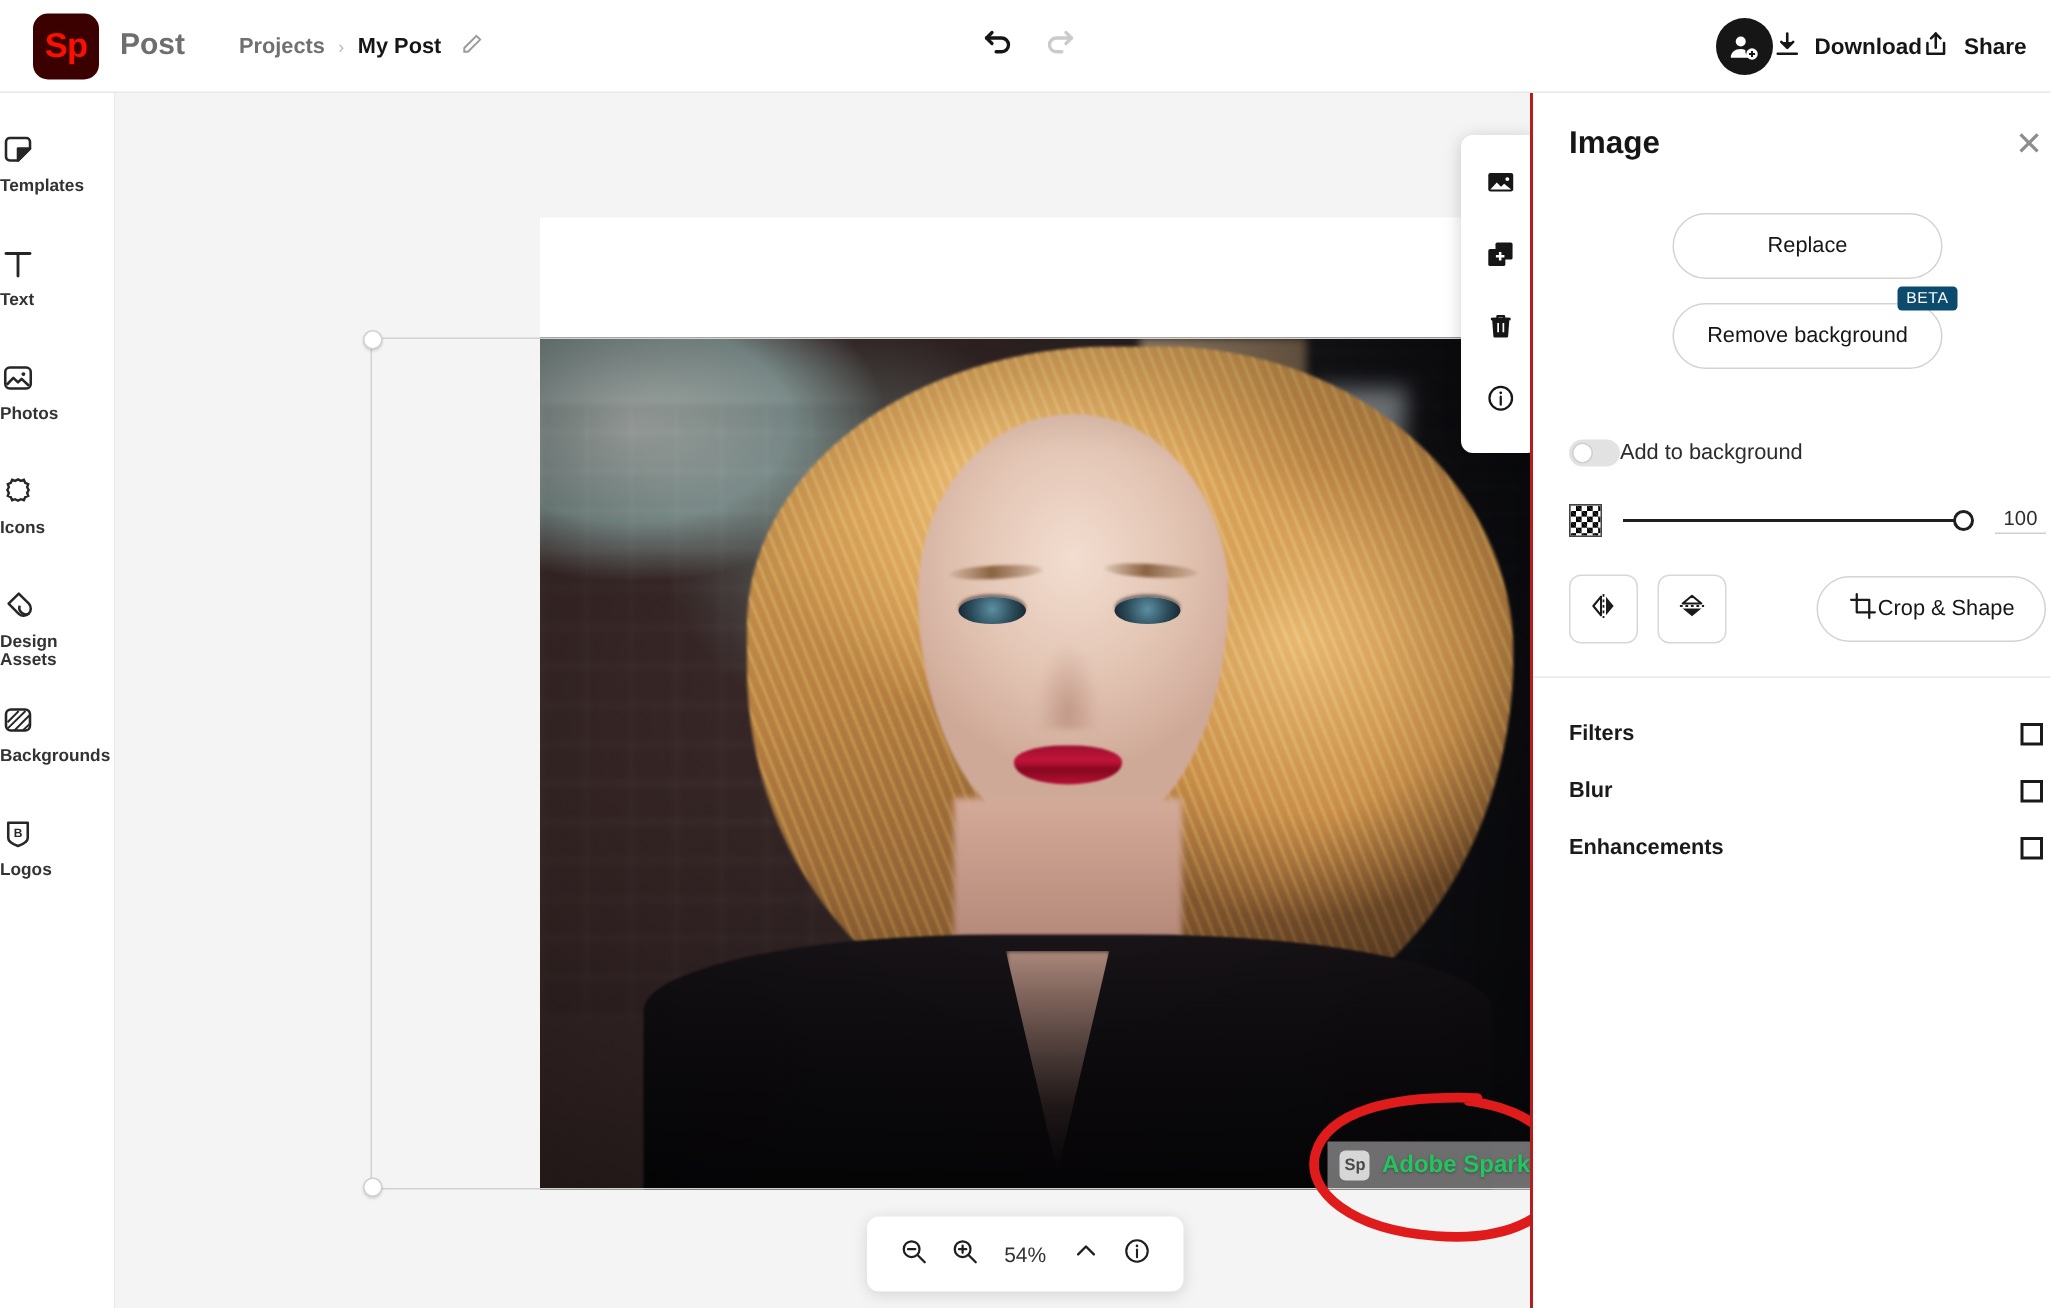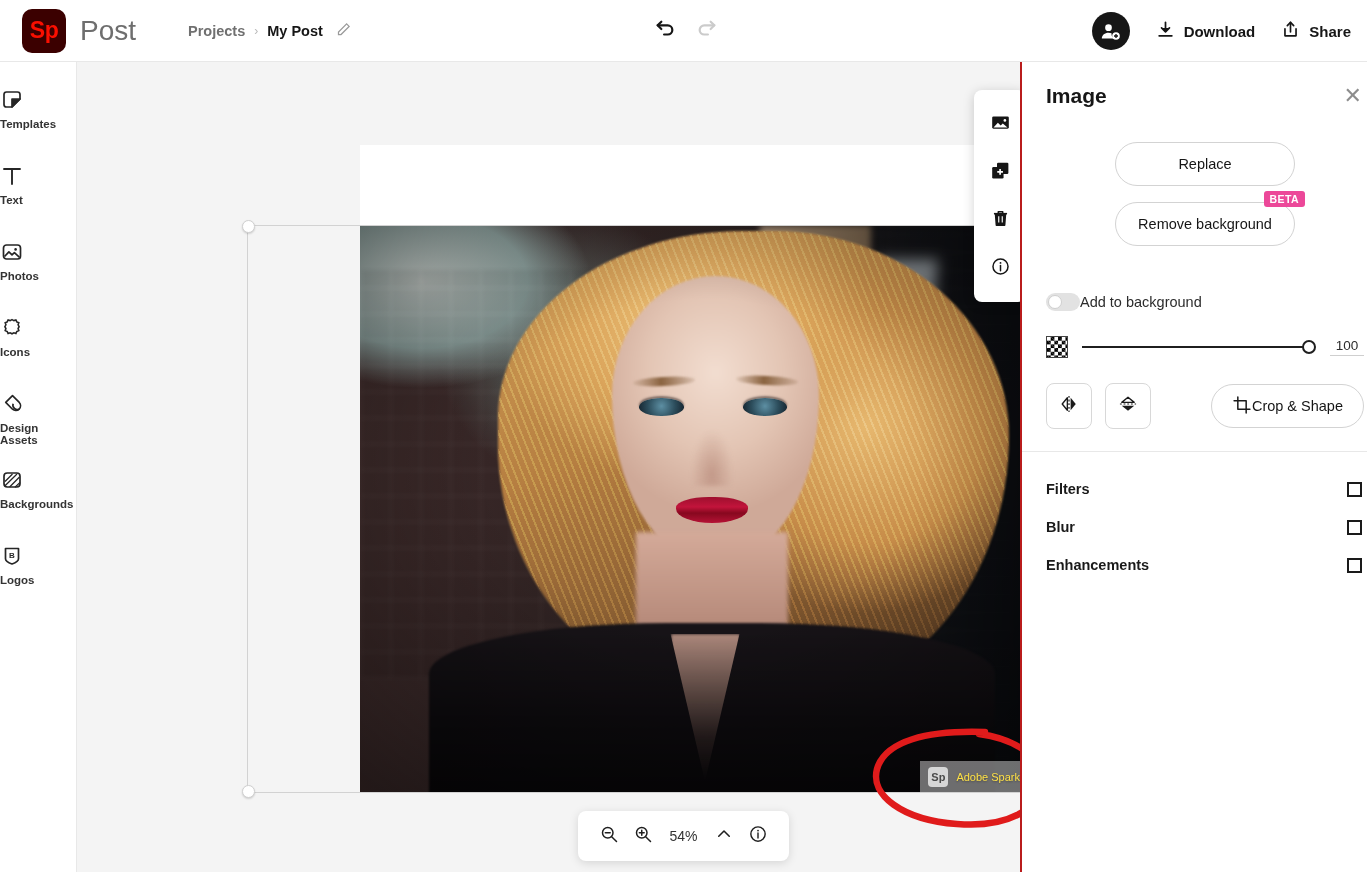--- a/index.html
+++ b/index.html
@@ -18,40 +18,40 @@
     display: flex; align-items: center;
   }
   .brand { display: flex; align-items: center; margin-left: 22px; }
   .sp-logo {
     width: 44px; height: 44px; border-radius: 10px;
     background: #3b0000; color: #fa0f00;
     display: flex; align-items: center; justify-content: center;
     font-size: 23px; font-weight: bold; letter-spacing: -0.5px;
   }
   .brand-name {
-    margin-left: 14px; font-size: 28px; font-weight: normal; color: #6e6e6e;
+    margin-left: 14px; font-size: 20px; font-weight: bold; color: #6e6e6e;
   }
   .breadcrumb {
-    margin-left: 52px; display: flex; align-items: center; gap: 9px;
+    margin-left: 36px; display: flex; align-items: center; gap: 9px;
     font-size: 14.5px;
   }
   .bc-link { color: #707070; font-weight: bold; cursor: pointer; }
   .bc-sep { color: #b9b9b9; font-size: 12px; }
   .bc-current { color: #161616; font-weight: bold; }
   .pencil { margin-left: 4px; color: #9a9a9a; font-size: 14px; cursor: pointer; }
 
   .history {
     position: absolute; left: 650px; top: 14px;
     display: flex; align-items: center; gap: 12px;
   }
   .hist-btn { width: 30px; height: 30px; display:flex; align-items:center; justify-content:center; cursor: pointer; }
 
   .topright {
     position: absolute; right: 16px; top: 0; height: 62px;
-    display: flex; align-items: center; gap: 26px;
+    display: flex; align-items: center; 
   }
   .invite-btn {
     width: 38px; height: 38px; border-radius: 50%; background: #161616;
     display: flex; align-items: center; justify-content: center; cursor: pointer;
   }
   .tr-action {
     display: flex; align-items: center; gap: 9px; cursor: pointer;
     font-size: 15px; font-weight: bold; color: #161616;
   }
 
@@ -182,21 +182,21 @@
   .watermark {
     position: absolute; right: 18px; bottom: 0px;
     display: flex; align-items: center; gap: 8px;
     background: rgba(255,255,255,0.42); padding: 6px 12px 6px 8px;
   }
   .wm-logo {
     width: 20px; height: 20px; border-radius: 4px; background: rgba(255,255,255,.72);
     color: #4a4a4a; font-size: 11px; font-weight: bold;
     display: flex; align-items: center; justify-content: center;
   }
-  .wm-text { font-size: 11px; font-weight: normal; color: #fde047; text-shadow: 0 1px 2px rgba(0,0,0,.35); }
+  .wm-text { font-size: 16px; font-weight: bold; color: #22c55e; text-shadow: 0 1px 2px rgba(0,0,0,.35); }
 
   
   .selbox {
     position: absolute; left: 170px; top: 163px;
     width: 803px; height: 568px;
     border: 1px solid #d2d2d2; pointer-events: none;
   }
   .handle {
     position: absolute; width: 13px; height: 13px; border-radius: 50%;
     background: #ffffff; border: 1px solid #d0d0d0;
@@ -242,21 +242,21 @@
   .panel-close { font-size: 22px; color: #8d8d8d; cursor: pointer; line-height: 1; }
 
   .pill {
     display: block; margin: 0 auto; width: 180px; height: 44px;
     border: 1px solid #d3d3d3; border-radius: 22px; background: #ffffff;
     font-family: inherit; font-size: 14.5px; color: #161616; cursor: pointer;
   }
   .btn-wrap { position: relative; width: 180px; margin: 0 auto; }
   .beta-badge {
     position: absolute; right: -10px; top: -11px;
-    background: #ec4899; color: #ffffff; font-size: 10.5px; font-weight: bold;
+    background: #0c4a6e; color: #ffffff; font-size: 10.5px; font-weight: normal;
     padding: 2px 6px; border-radius: 3px; letter-spacing: .4px;
   }
 
   .toggle-row { display: flex; align-items: center; gap: 0; padding: 0 0 0 24px; }
   .toggle {
     width: 34px; height: 18px; border-radius: 9px; background: #e2e2e2;
     position: relative; cursor: pointer;
   }
   .toggle .knob {
     position: absolute; left: 2px; top: 2px; width: 14px; height: 14px;

